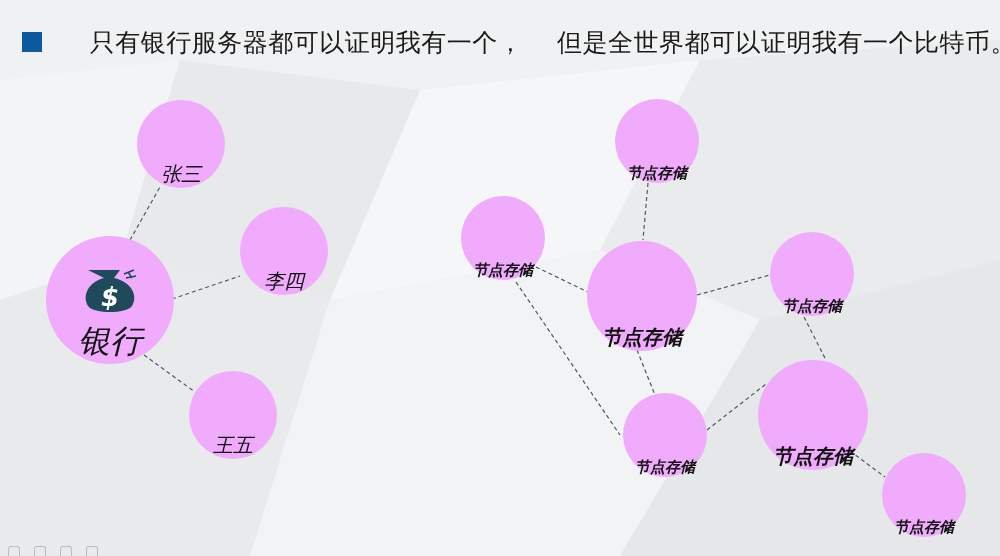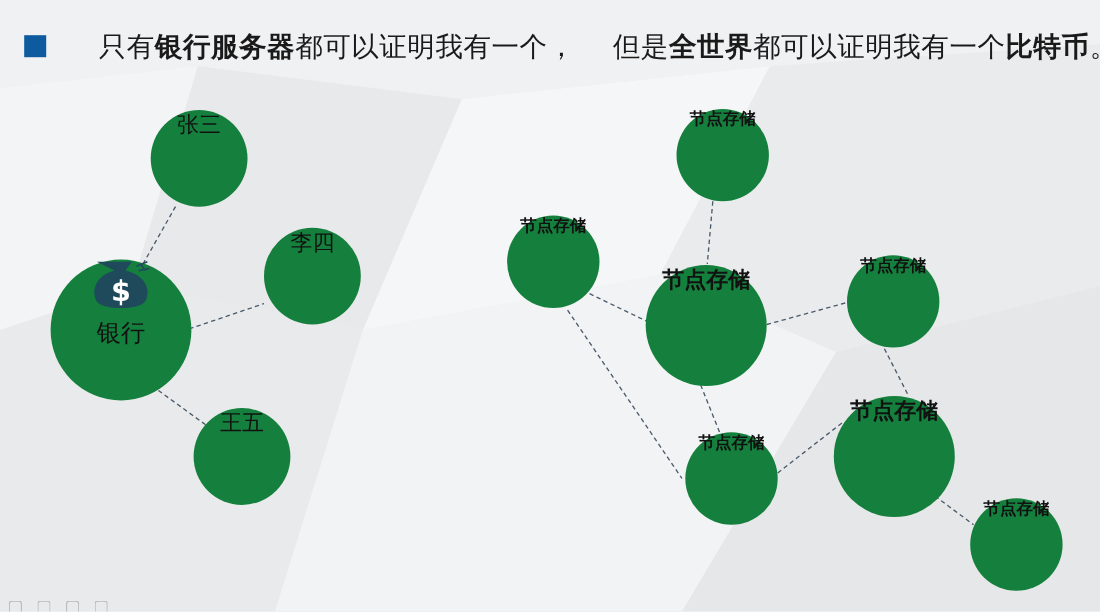--- a/index.html
+++ b/index.html
@@ -8,27 +8,28 @@
     font-family: "DejaVu Sans", "Liberation Sans", sans-serif;
     background: #eeeff0;
   }
   .bg { position:absolute; left:0; top:0; width:1000px; height:556px; z-index:0; }
   .title {
     position:absolute; left:22px; top:22px; height:40px;
     display:flex; align-items:center; z-index:3;
   }
   .title .square { width:20px; height:20px; background:#0d5a9e; margin-right:14px; }
   .title .text { font-size:25px; color:#1a1a1a; letter-spacing:0.5px; white-space:pre; }
-  .title .bold { font-weight:bold; }
+  .title .bold { font-weight:normal; }
   svg.links { position:absolute; left:0; top:0; z-index:1; }
   .node {
     position:absolute; border-radius:50%;
-    background:#15803d; z-index:2;
-    display:flex; flex-direction:column; align-items:center; justify-content:flex-start;
+    background:#f0abfc; z-index:2;
+    display:flex; flex-direction:column; align-items:center; justify-content:flex-end;
     color:#111;
+    font-style:italic;
   }
   .node .label { white-space:nowrap; }
   .bank-icon { width:60px; height:48px; margin-bottom:4px; }
   .footer-icons { position:absolute; left:8px; bottom:0; height:10px; display:flex; gap:14px; opacity:0.35; z-index:3; }
   .footer-icons span { width:10px; height:10px; border:1px solid #666; border-bottom:none; border-radius:3px 3px 0 0; }
 </style>
 </head>
 <body>
 
 <svg class="bg" viewBox="0 0 1000 556">
@@ -67,29 +68,29 @@
     <line x1="850" y1="451" x2="885" y2="477"></line>
   </g>
 </svg>
 
 <div class="node" style="left:46px;top:236px;width:128px;height:128px;">
   <svg class="bank-icon" viewBox="0 0 60 48">
     <path d="M8,2 L40,2 L34,10 C52,14 58,28 52,38 C46,46 14,46 8,38 C2,28 8,14 24,10 Z" fill="#1e4a5c"></path>
     <path d="M44,6 L54,2 M46,10 L56,8 M48,4 L52,10" stroke="#1e4a5c" stroke-width="1.5"></path>
     <text x="30" y="38" text-anchor="middle" font-size="26" font-weight="bold" fill="#ffffff" font-family="DejaVu Sans, sans-serif">$</text>
   </svg>
-  <span class="label" style="font-size:22px;">银行</span>
+  <span class="label" style="font-size:32px;">银行</span>
 </div>
 <div class="node" style="left:137px;top:100px;width:88px;height:88px;">
   <span class="label" style="font-size:20px;">张三</span>
 </div>
 <div class="node" style="left:240px;top:207px;width:88px;height:88px;">
   <span class="label" style="font-size:20px;">李四</span>
 </div>
-<div class="node" style="left:176px;top:371px;width:88px;height:88px;">
+<div class="node" style="left:189px;top:371px;width:88px;height:88px;">
   <span class="label" style="font-size:20px;">王五</span>
 </div>
 
 <div class="node" style="left:615px;top:99px;width:84px;height:84px;">
   <span class="label" style="font-size:15px;font-weight:bold;">节点存储</span>
 </div>
 <div class="node" style="left:461px;top:196px;width:84px;height:84px;">
   <span class="label" style="font-size:15px;font-weight:bold;">节点存储</span>
 </div>
 <div class="node" style="left:587px;top:241px;width:110px;height:110px;">

